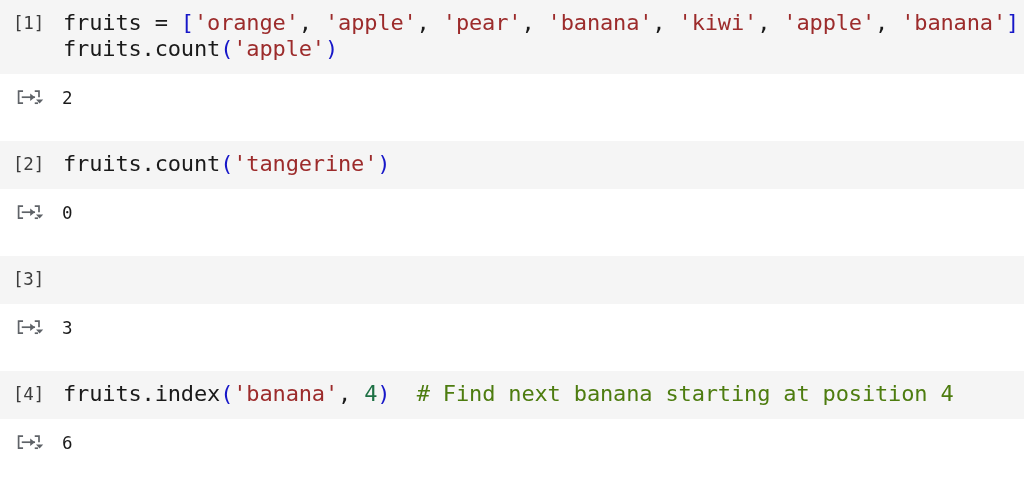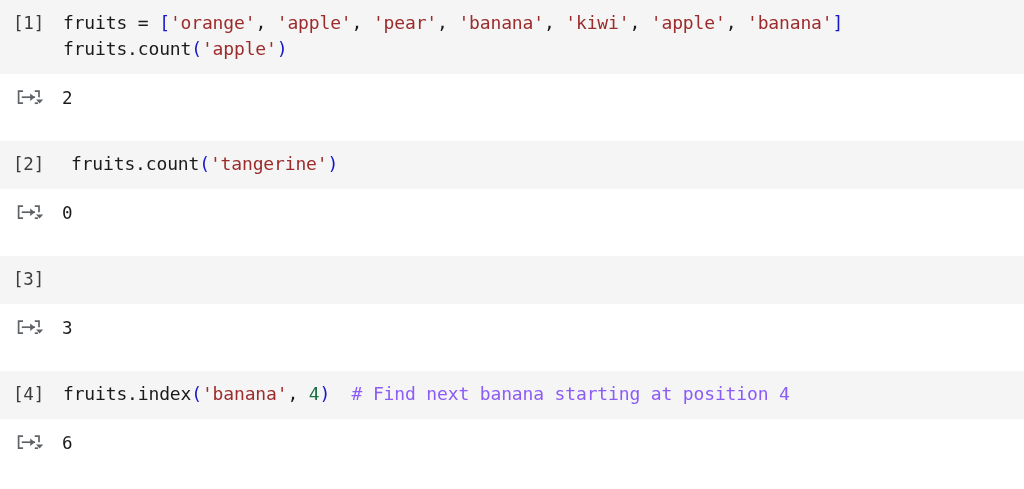--- a/index.html
+++ b/index.html
@@ -39,34 +39,34 @@
     font-size: 17.5px;
     line-height: 26px;
     letter-spacing: -0.2px;
     white-space: pre;
   }
   .code-body {
     position: absolute;
     left: 63px;
     top: 0;
     right: 0;
-    font-size: 18px;
+    font-size: 22px;
     line-height: 26px;
     color: #1a1a1a;
     white-space: pre;
     letter-spacing: -0.15px;
   }
   .code-line { white-space: pre; }
 
   
   .tok-plain  { color: #1a1a1a; }
   .tok-str    { color: #9c2b2b; }
   .tok-punct  { color: #1717c8; }
   .tok-num    { color: #1d7044; }
-  .tok-cmt    { color: #8b5cf6; }
+  .tok-cmt    { color: #4d7c0f; }
 
   
   .cell-out {
     position: absolute;
     left: 0;
     width: 1024px;
     background: #ffffff;
   }
   .out-icon {
     position: absolute;
@@ -106,21 +106,21 @@
             <path d="M6.6 12.2 H18.2"></path>
           </g>
           <path d="M14.2 8.4 L18.8 12.2 L14.2 16.0 Z" fill="#5f6368"></path>
           <path d="M20.0 14.4 H27.2 L23.6 18.6 Z" fill="#5f6368"></path>
         </svg>
       </div>
       <div class="out-value" style="top: 11px;">2</div>
     </div>
     <div class="cell-code" style="top: 141px; height: 48px; background: rgb(245, 245, 245);">
       <div class="prompt" style="top: 10px; color: rgb(60, 60, 60);">[2]</div>
-      <div class="code-body" style="top: 10px; margin-left: 8px;"><div class="code-line"><span class="tok-plain">fruits.count</span><span class="tok-punct">(</span><span class="tok-str">'tangerine'</span><span class="tok-punct">)</span></div></div>
+      <div class="code-body" style="top: 10px;"><div class="code-line"><span class="tok-plain">fruits.count</span><span class="tok-punct">(</span><span class="tok-str">'tangerine'</span><span class="tok-punct">)</span></div></div>
     </div>
     <div class="cell-out" style="top: 189px; height: 50px; background: rgb(255, 255, 255);">
       <div class="out-icon" style="top: 11px;">
         <svg width="30" height="26" viewBox="0 0 30 26" aria-hidden="true">
           <g fill="none" stroke="#5f6368" stroke-width="1.7" stroke-linecap="square">
             <path d="M6.2 6.2 H2.6 V18.2 H6.2"></path>
             <path d="M19.6 6.2 H23.0 V11.4"></path>
             <path d="M19.6 18.2 H21.2"></path>
             <path d="M6.6 12.2 H18.2"></path>
           </g>

